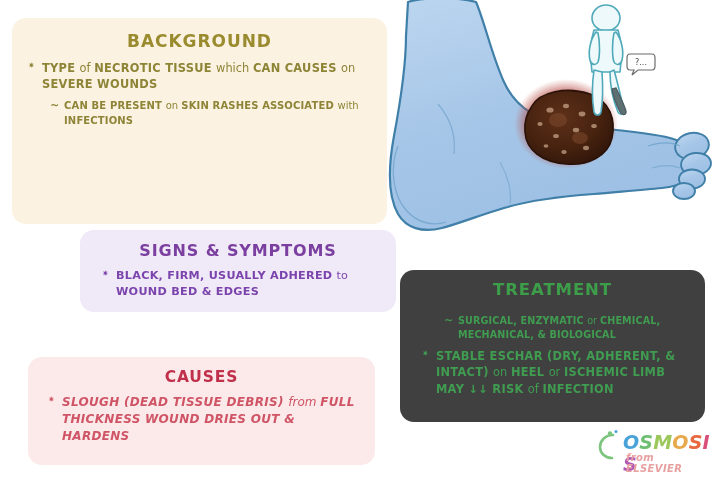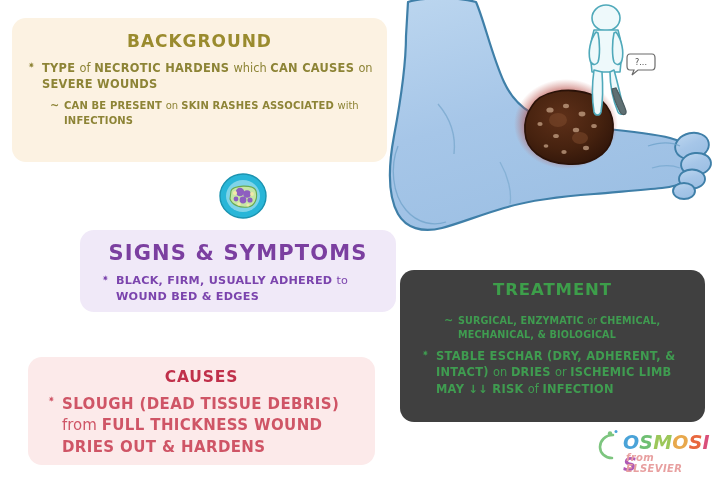--- a/index.html
+++ b/index.html
@@ -20,45 +20,45 @@
   .panel li{position:relative;}
   .b1{font-weight:700;letter-spacing:.025em;padding-left:14px;}
   .b1::before{content:"✷";position:absolute;left:0;top:0;font-size:8px;line-height:1.55;}
   .b2{font-weight:600;letter-spacing:.015em;padding-left:14px;}
   .b2::before{content:"~";position:absolute;left:0;top:-1px;font-size:11px;}
   .sub{margin-left:22px;}
   .lw{font-weight:400;text-transform:lowercase;letter-spacing:0;}
 
   
   #p-background{
-    left:12px;top:18px;width:375px;height:144px;
+    left:12px;top:18px;width:375px;height:206px;
     background:#fcf2e2;
   }
   #p-background .title{color:#9a8b2e;font-size:17px;padding-top:13px;}
   #p-background .body{padding:9px 12px 0 16px;color:#8d8436;}
   #p-background .b1{font-size:11.4px;line-height:1.42;}
   #p-background .b2{font-size:10px;line-height:1.42;margin-top:7px;}
 
   
   #p-signs{
     left:80px;top:230px;width:316px;height:82px;
     background:#f0e9f8;
   }
-  #p-signs .title{color:#7b3fa0;font-size:21px;padding-top:11px;}
+  #p-signs .title{color:#7b3fa0;font-size:16px;padding-top:11px;}
   #p-signs .body{padding:8px 12px 0 22px;color:#7b44ad;}
   #p-signs .b1{font-size:11.2px;line-height:1.42;}
 
   
   #p-causes{
     left:28px;top:357px;width:347px;height:108px;
     background:#fceaea;
   }
   #p-causes .title{color:#c0304a;font-size:15.5px;padding-top:11px;}
   #p-causes .body{padding:8px 10px 0 20px;color:#cf5566;}
-  #p-causes .b1{font-size:15px;line-height:1.42;}
+  #p-causes .b1{font-size:12px;line-height:1.42;font-style:italic;}
 
   
   #p-treatment{
     left:400px;top:270px;width:305px;height:152px;
     background:#404040;
   }
   #p-treatment .title{color:#3d9e4a;font-size:16.5px;padding-top:10px;}
   #p-treatment .body{padding:9px 10px 0 22px;color:#3f9c50;}
   #p-treatment .b1{font-size:11.4px;line-height:1.42;margin-top:7px;}
   #p-treatment .b1:first-child{margin-top:0;}
@@ -186,21 +186,21 @@
       <circle cx="21" cy="32" r="1.8"></circle>
       <circle cx="30" cy="33" r="1.6"></circle>
     </g>
   </svg>
 
   <section class="panel" id="p-background">
     <div class="title">BACKGROUND</div>
     <div class="body">
       <ul>
         <li class="b1">
-          <span>TYPE </span><span class="lw">of </span><span>NECROTIC HARDENS </span><span class="lw">which </span><span>CAN CAUSES </span><span class="lw">on </span><span>SEVERE WOUNDS</span>
+          <span>TYPE </span><span class="lw">of </span><span>NECROTIC TISSUE </span><span class="lw">which </span><span>CAN CAUSES </span><span class="lw">on </span><span>SEVERE WOUNDS</span>
         </li>
         <li class="b2 sub">
           <span>CAN BE PRESENT </span><span class="lw">on </span><span>SKIN RASHES ASSOCIATED </span><span class="lw">with </span><span>INFECTIONS</span>
         </li>
       </ul>
     </div>
   </section>
 
   <section class="panel" id="p-signs">
     <div class="title">SIGNS &amp; SYMPTOMS</div>
@@ -225,21 +225,21 @@
   </section>
 
   <section class="panel" id="p-treatment">
     <div class="title">TREATMENT</div>
     <div class="body">
       <ul>
         <li class="b2 sub">
           <span>SURGICAL, ENZYMATIC </span><span class="lw">or </span><span>CHEMICAL, MECHANICAL, &amp; BIOLOGICAL</span>
         </li>
         <li class="b1">
-          <span>STABLE ESCHAR (DRY, ADHERENT, &amp; INTACT) </span><span class="lw">on </span><span>DRIES </span><span class="lw">or </span><span>ISCHEMIC LIMB MAY ↓↓ RISK </span><span class="lw">of </span><span>INFECTION</span>
+          <span>STABLE ESCHAR (DRY, ADHERENT, &amp; INTACT) </span><span class="lw">on </span><span>HEEL </span><span class="lw">or </span><span>ISCHEMIC LIMB MAY ↓↓ RISK </span><span class="lw">of </span><span>INFECTION</span>
         </li>
       </ul>
     </div>
   </section>
 
   <div id="logo">
     <svg width="34" height="30" viewBox="0 0 34 30" style="position:absolute;left:0;top:2px;" xmlns="http://www.w3.org/2000/svg">
       <path d="M17,5 C9,5 4,11 4,17 C4,23 9,28 16,28" fill="none" stroke="#7dc57f" stroke-width="2.6" stroke-linecap="round"></path>
       <circle cx="14" cy="3.5" r="2.2" fill="#7dc57f"></circle>
       <circle cx="20" cy="1.6" r="1.5" fill="#4aa3d8"></circle>

